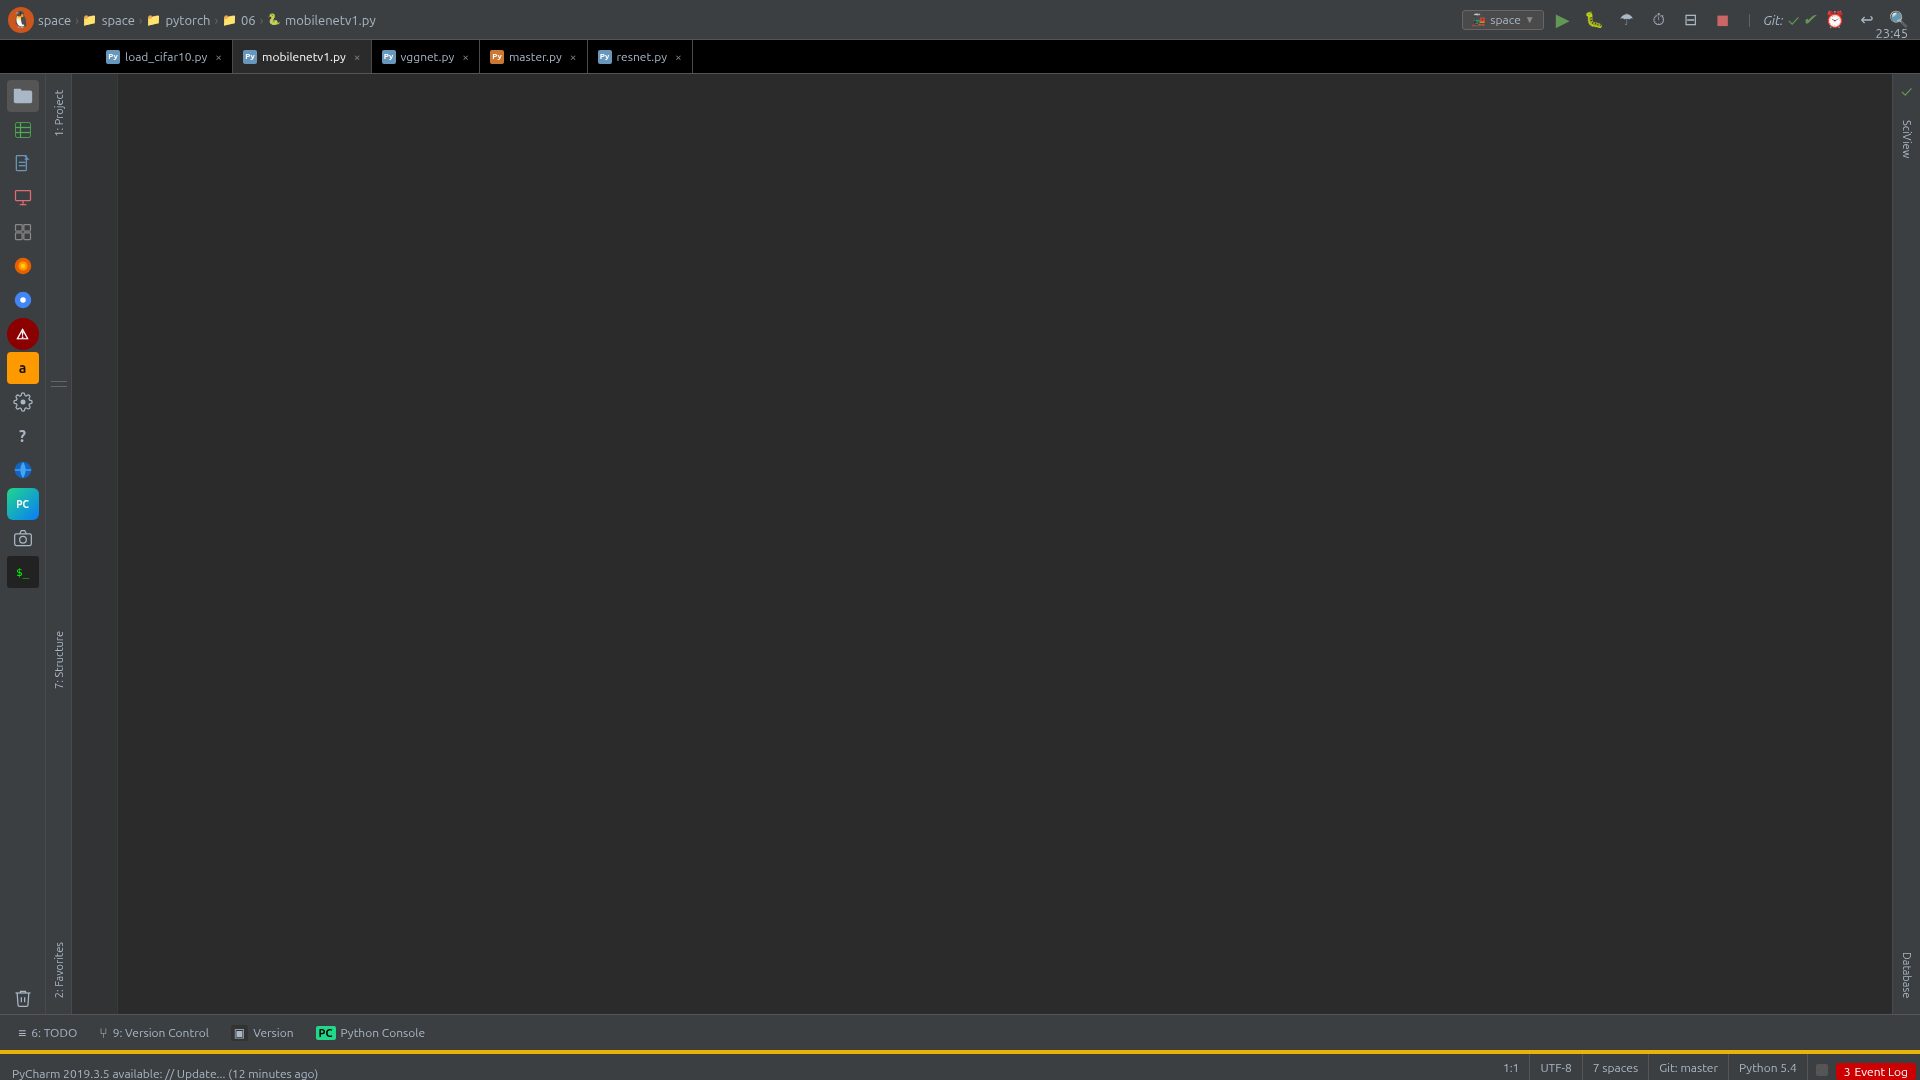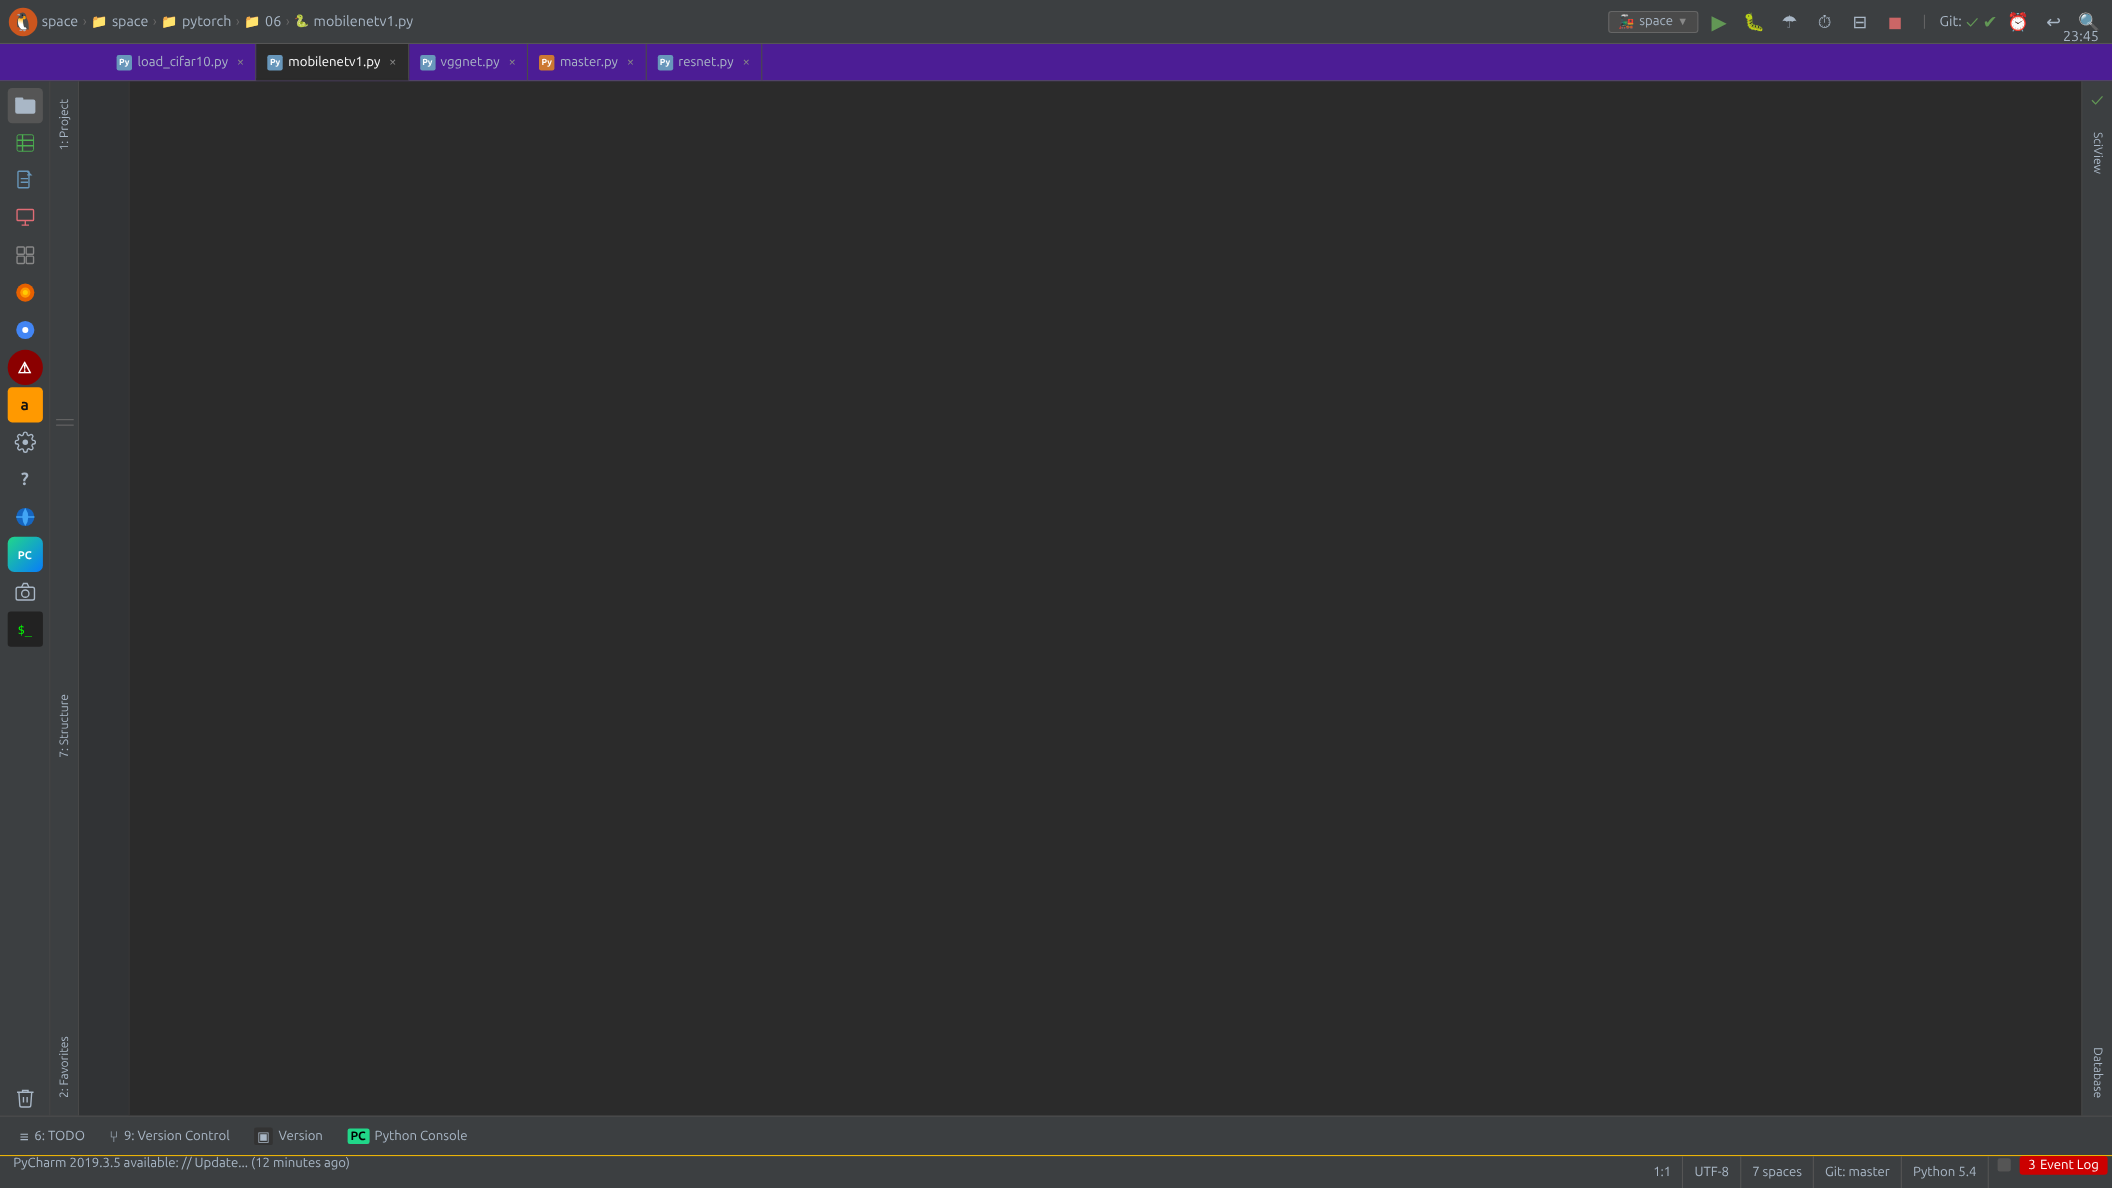--- a/index.html
+++ b/index.html
@@ -72,40 +72,41 @@
       color: #a9b7c6;
       border-radius: 3px;
       cursor: pointer;
       font-size: 16px;
     }
 
     .git-area {
       display: flex; align-items: center; gap: 4px;
       color: #a9b7c6;
       font-size: 13px;
+      font-style: italic;
     }
     .git-check { color: #629755; font-size: 16px; }
     .git-check2 { color: #629755; font-size: 16px; }
 
     
     .time-display {
       position: absolute;
       top: 0; right: 12px;
       height: 40px;
       display: flex; align-items: flex-end;
       font-size: 13px;
       color: #a9b7c6;
     }
 
     
     #tabbar {
       display: flex;
       align-items: stretch;
       height: 34px;
-      background: #4c1d95;
+      background: #000000;
       border-bottom: 1px solid #555;
       padding-left: 96px;
     }
     .tab {
       display: flex;
       align-items: center;
       gap: 5px;
       padding: 0 10px;
       font-size: 12px;
       color: #a9b7c6;
@@ -505,21 +506,21 @@
     <div class="bottom-tool-btn">
       <span style="font-size:12px; background:#333; padding:1px 3px; border-radius:2px;">▣</span>
       <span>Version</span>
     </div>
     <div class="bottom-tool-btn">
       <span style="font-size:11px; background:#21d789; color:black; padding:1px 3px; border-radius:2px; font-weight:bold;">PC</span>
       <span>Python Console</span>
     </div>
   </div>
 
-<div id="statusbar" style="height:30px; background:#3c3f41; border-top:1px solid #eab308; display:flex; align-items:flex-start; padding:0 0; font-size:12px; color:#a9b7c6;">
+<div id="statusbar" style="height:30px; background:#3c3f41; border-top:4px solid #eab308; display:flex; align-items:flex-end; padding:0 0; font-size:12px; color:#a9b7c6;">
   <span style="flex:1; padding:0 12px; font-size:12px;">PyCharm 2019.3.5 available: // Update... (12 minutes ago)</span>
   <div class="status-item">
     <span>1:1</span>
   </div>
   <div class="status-item">
     <span>UTF-8</span>
   </div>
   <div class="status-item">
     <span>7 spaces</span>
   </div>

